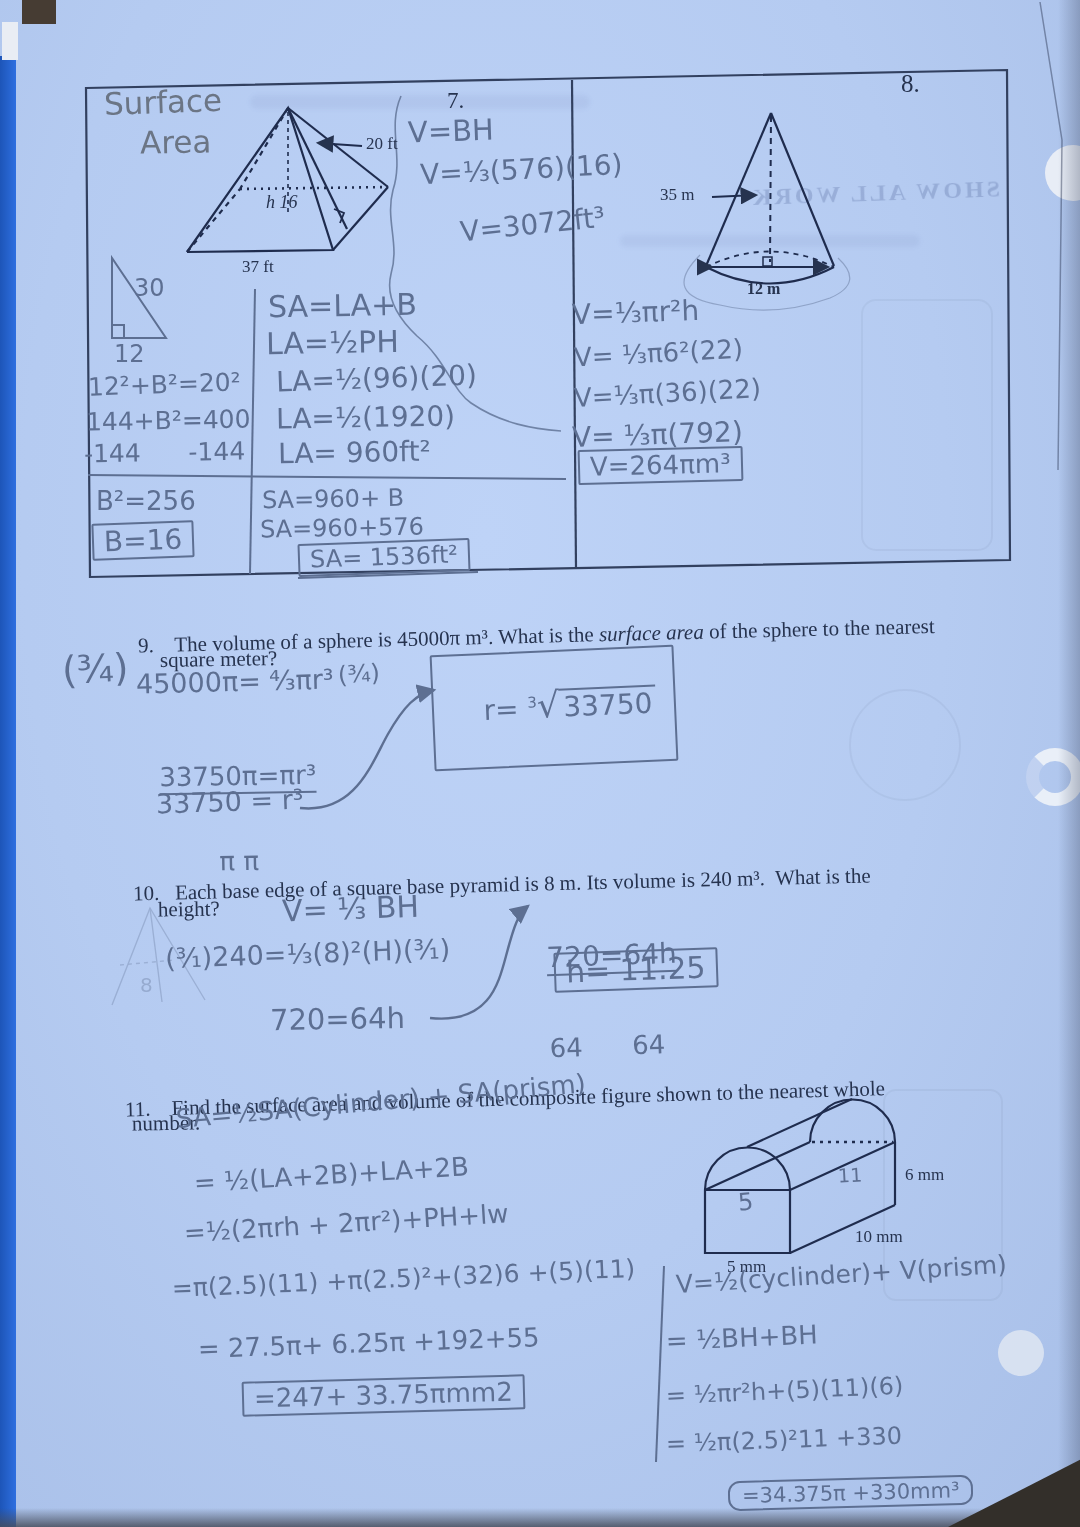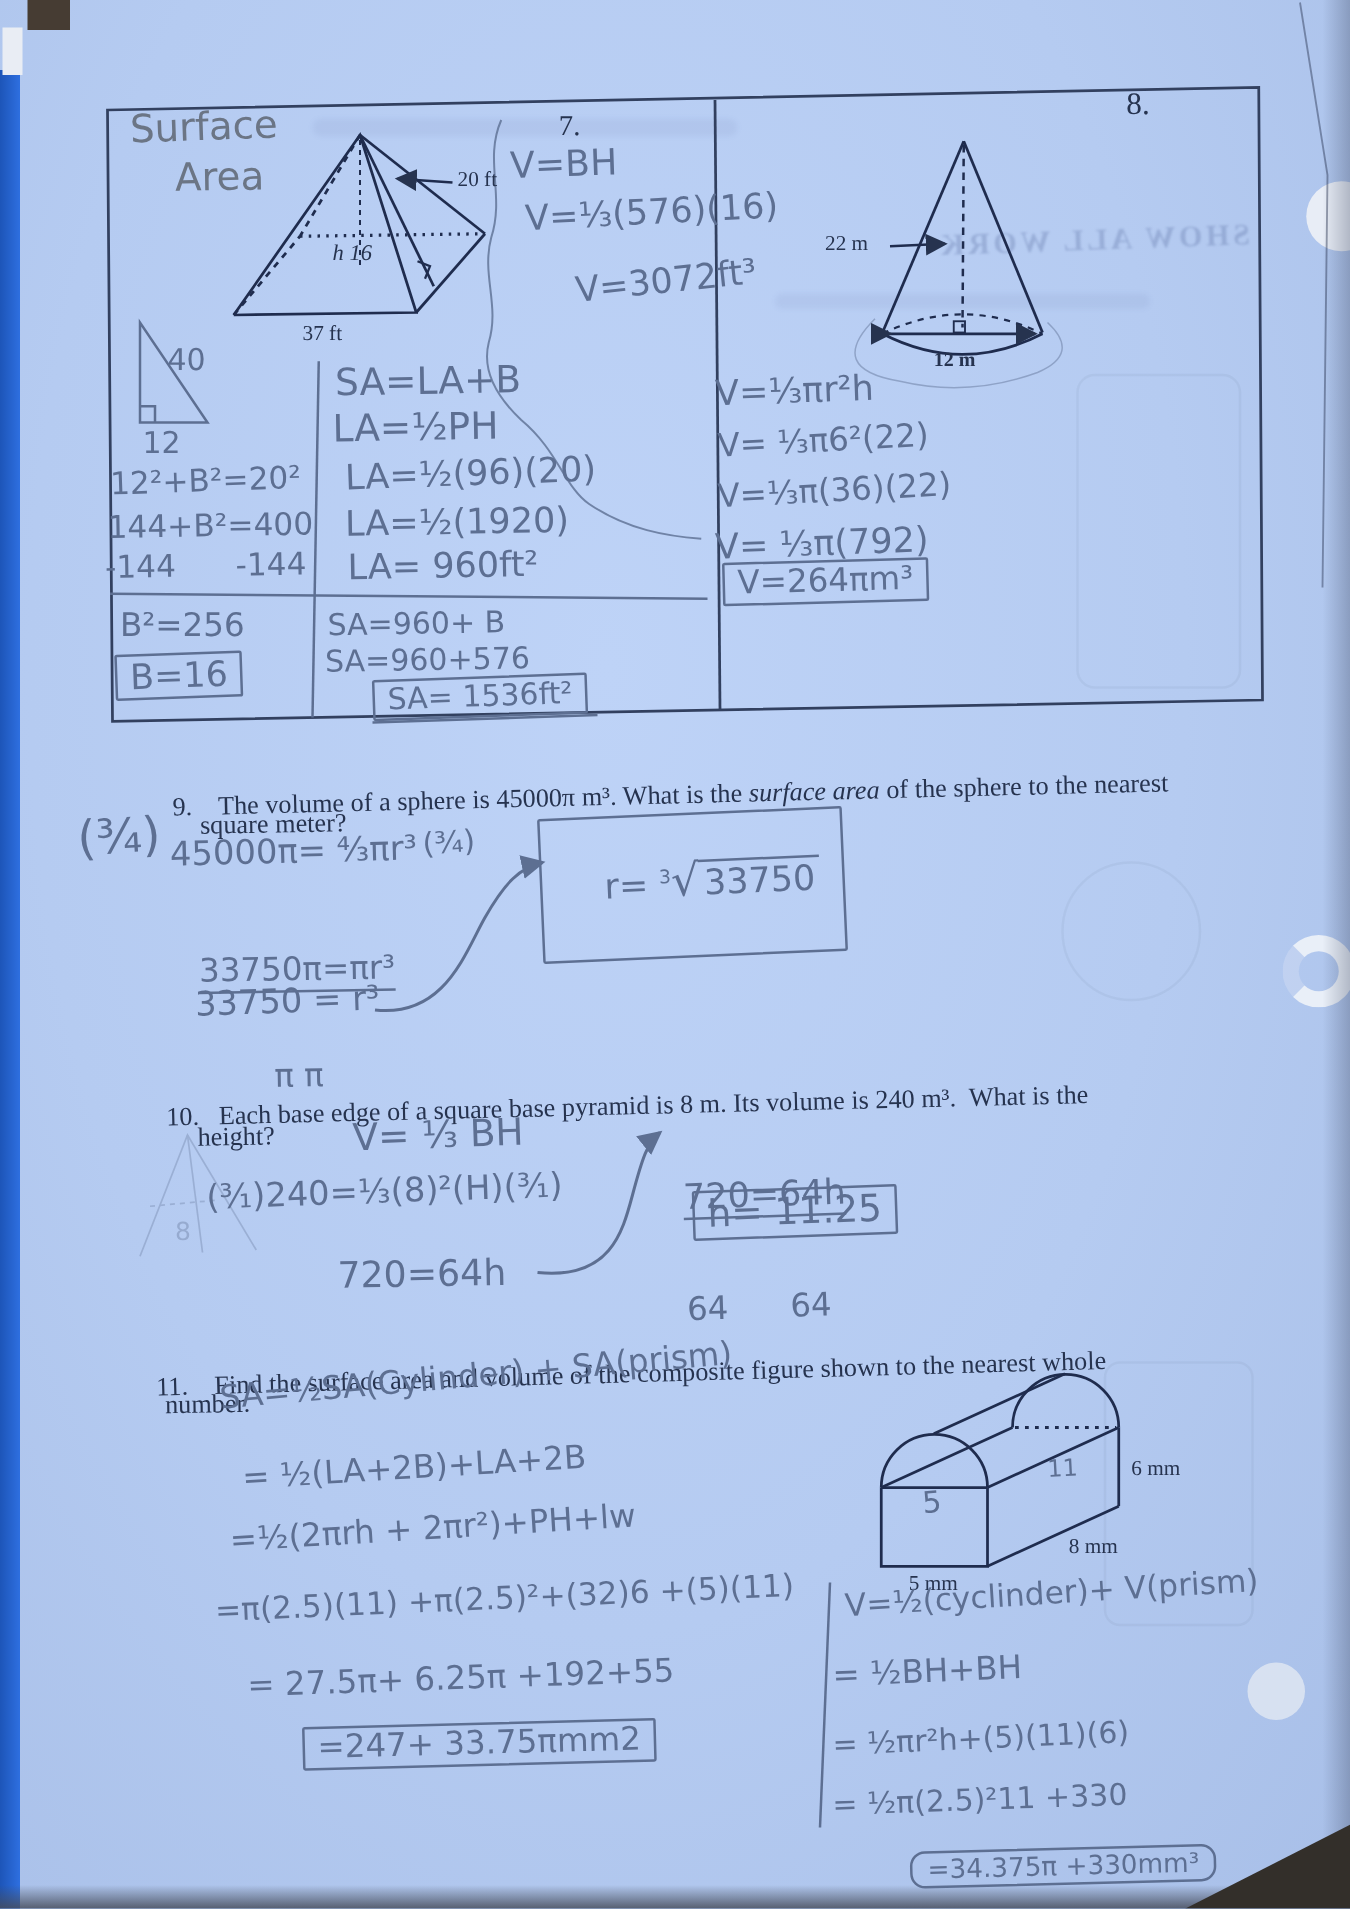--- a/index.html
+++ b/index.html
@@ -130,38 +130,38 @@
   <div class="pr" style="left:901px;top:70px;font-size:25px;">8.</div>
 
   <div class="pr" style="left:366px;top:135px;font-size:17px;">20 ft</div>
   <div class="pr" style="left:266px;top:193px;font-size:18px;font-style:italic;">h 16</div>
   <div class="pr" style="left:242px;top:258px;font-size:17px;">37 ft</div>
 
   <div class="hw" style="left:408px;top:116px;font-size:29px;transform:rotate(-2deg);">V=BH</div>
   <div class="hw" style="left:420px;top:155px;font-size:28px;transform:rotate(-3deg);">V=⅓(576)(16)</div>
   <div class="hw" style="left:460px;top:210px;font-size:28px;transform:rotate(-6deg);">V=3072ft³</div>
 
-  <div class="hw" style="left:134px;top:276px;font-size:24px;">40</div>
+  <div class="hw" style="left:134px;top:276px;font-size:24px;">30</div>
   <div class="hw" style="left:114px;top:342px;font-size:24px;text-align:right;">12</div>
   <div class="hw" style="left:88px;top:372px;font-size:25px;transform:rotate(-2deg);">12²+B²=20²</div>
   <div class="hw" style="left:86px;top:408px;font-size:25px;transform:rotate(-1deg);">144+B²=400</div>
   <div class="hw" style="left:84px;top:440px;font-size:25px;transform:rotate(-1deg);">-144      -144</div>
   <div class="hw" style="left:96px;top:488px;font-size:26px;">B²=256</div>
   <div class="hw box" style="left:92px;top:522px;font-size:28px;transform:rotate(-2deg);">B=16</div>
 
   <div class="hw" style="left:268px;top:290px;font-size:30px;transform:rotate(-1deg);">SA=LA+B</div>
   <div class="hw" style="left:266px;top:327px;font-size:30px;transform:rotate(-1deg);">LA=½PH</div>
   <div class="hw" style="left:276px;top:364px;font-size:28px;transform:rotate(-2deg);">LA=½(96)(20)</div>
   <div class="hw" style="left:276px;top:403px;font-size:28px;transform:rotate(-1deg);">LA=½(1920)</div>
   <div class="hw" style="left:278px;top:438px;font-size:28px;transform:rotate(-1deg);">LA= 960ft²</div>
   <div class="hw" style="left:262px;top:487px;font-size:24px;transform:rotate(-1deg);">SA=960+ B</div>
   <div class="hw" style="left:260px;top:516px;font-size:24px;transform:rotate(-1deg);">SA=960+576</div>
   <div class="hw box" style="left:298px;top:541px;font-size:24px;transform:rotate(-2deg);">SA= 1536ft²</div>
 
-  <div class="pr" style="left:660px;top:186px;font-size:17px;">22 m</div>
+  <div class="pr" style="left:660px;top:186px;font-size:17px;">35 m</div>
   <div class="pr" style="left:747px;top:280px;font-size:16px;font-weight:bold;">12 m</div>
 
   <div class="hw" style="left:572px;top:298px;font-size:28px;transform:rotate(-2deg);">V=⅓πr²h</div>
   <div class="hw" style="left:574px;top:340px;font-size:26px;transform:rotate(-3deg);">V= ⅓π6²(22)</div>
   <div class="hw" style="left:574px;top:380px;font-size:26px;transform:rotate(-3deg);">V=⅓π(36)(22)</div>
   <div class="hw" style="left:572px;top:420px;font-size:28px;transform:rotate(-2deg);">V= ⅓π(792)</div>
   <div class="hw box" style="left:578px;top:448px;font-size:26px;transform:rotate(-1.5deg);">V=264πm³</div>
 
   <div class="pr" style="left:117px;top:612px;font-size:21px;transform:rotate(-1.4deg);transform-origin:left center;">
     <span>9.</span><span>    </span><span>The volume of a sphere is 45000π m³. What is the </span><span style="font-style:italic;">surface area</span><span> of the sphere to the nearest</span>
@@ -196,21 +196,21 @@
   <div class="hw box" style="left:554px;top:950px;font-size:30px;transform:rotate(-2deg);">h= 11.25</div>
 
   <div class="pr" style="left:104px;top:1076px;font-size:21px;transform:rotate(-1.6deg);transform-origin:left center;">
     <span>11.</span><span>    </span><span>Find the surface area and volume of the composite figure shown to the nearest whole</span>
   </div>
   <div class="pr" style="left:132px;top:1112px;font-size:21px;transform:rotate(-1deg);">number.</div>
 
   <div class="hw" style="left:838px;top:1166px;font-size:19px;transform:rotate(-3deg);">11</div>
   <div class="hw" style="left:738px;top:1190px;font-size:24px;transform:rotate(-5deg);">5</div>
   <div class="pr" style="left:905px;top:1166px;font-size:17px;">6 mm</div>
-  <div class="pr" style="left:855px;top:1228px;font-size:17px;">8 mm</div>
+  <div class="pr" style="left:855px;top:1228px;font-size:17px;">10 mm</div>
   <div class="pr" style="left:727px;top:1258px;font-size:17px;">5 mm</div>
 
   <div class="hw" style="left:176px;top:1106px;font-size:26px;transform:rotate(-5deg);transform-origin:left center;">SA=½SA(Cylinder) + SA(prism)</div>
   <div class="hw" style="left:194px;top:1170px;font-size:26px;transform:rotate(-3.5deg);transform-origin:left center;">= ½(LA+2B)+LA+2B</div>
   <div class="hw" style="left:184px;top:1220px;font-size:26px;transform:rotate(-3.5deg);transform-origin:left center;">=½(2πrh + 2πr²)+PH+lw</div>
   <div class="hw" style="left:172px;top:1276px;font-size:25px;transform:rotate(-2.5deg);transform-origin:left center;">=π(2.5)(11) +π(2.5)²+(32)6 +(5)(11)</div>
   <div class="hw" style="left:198px;top:1336px;font-size:26px;transform:rotate(-2deg);transform-origin:left center;">= 27.5π+ 6.25π +192+55</div>
   <div class="hw box" style="left:242px;top:1378px;font-size:26px;transform:rotate(-1.5deg);">=247+ 33.75πmm2</div>
 
   <div class="hw" style="left:676px;top:1272px;font-size:25px;transform:rotate(-3.5deg);transform-origin:left center;">V=½(cyclinder)+ V(prism)</div>

